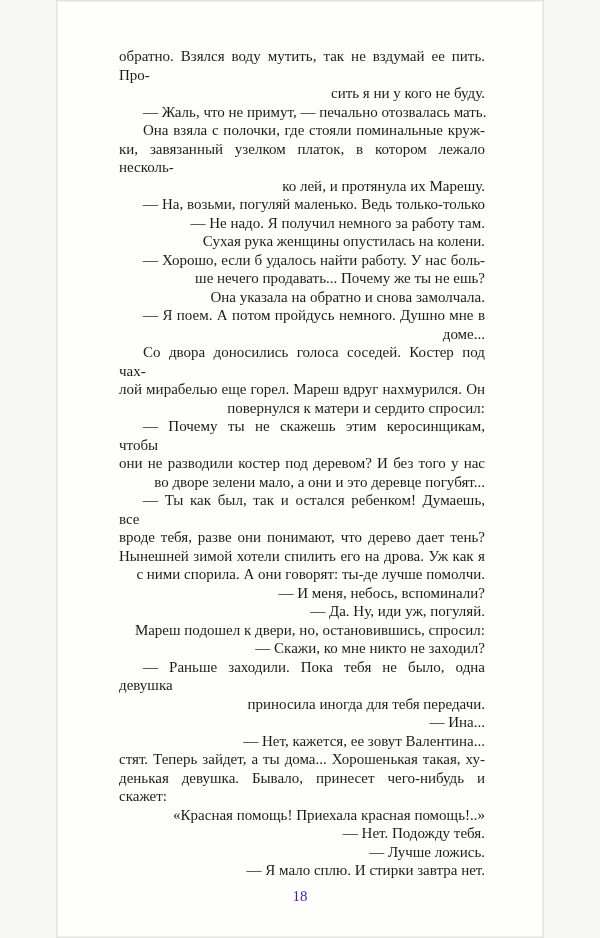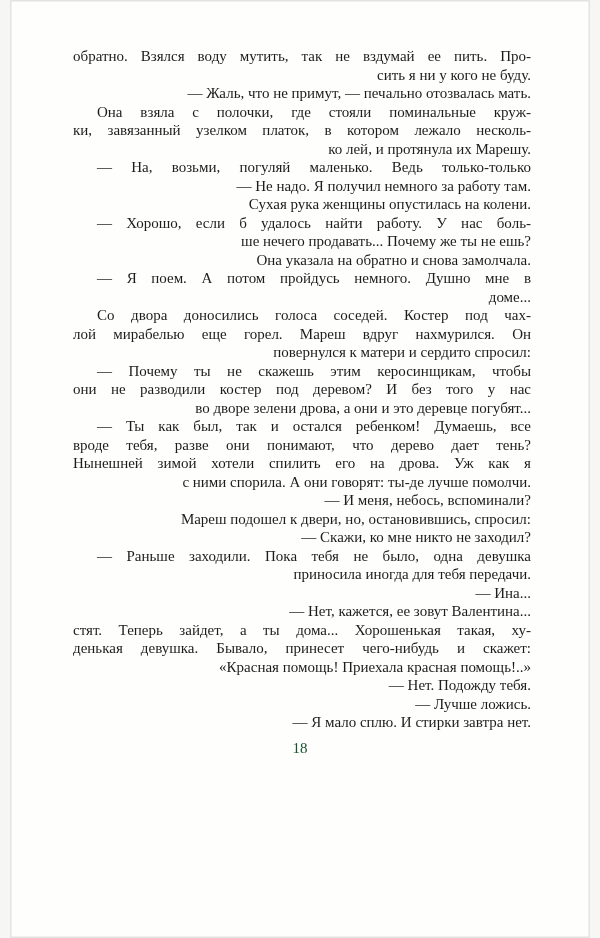--- a/index.html
+++ b/index.html
@@ -2,21 +2,21 @@
 <html><head>
 <meta charset="utf-8">
 <style>
   html, body {
     margin: 0;
     padding: 0;
     background: #f6f6f4;
   }
   .page {
     position: relative;
-    width: 580px;
+    width: 488px;
     height: 938px;
     margin: 0 auto;
     background: #fefefd;
     box-sizing: border-box;
     border: 1px solid #e3e3e0;
     box-shadow: inset 0 0 0 1px #f0f0ee;
     color: #1c1c1c;
     overflow: hidden;
   }
   .text-block {
@@ -37,21 +37,21 @@
   }
   .line.indent {
     text-indent: 24px;
     font-family: Liberation Serif, serif;
   }
   .page-number {
     margin-top: 8px;
     text-align: center;
     font-family: "Liberation Serif", "DejaVu Serif", serif;
     font-size: 15px;
-    color: #14532d;
+    color: #4c1d95;
   }
 </style>
 </head>
 <body>
 
 <div class="page">
   <div class="text-block">
       <div class="line j">обратно. Взялся воду мутить, так не вздумай ее пить. Про-</div>
       <div class="line">сить я ни у кого не буду.</div>
       <div class="line indent">— Жаль, что не примут, — печально отозвалась мать.</div>
@@ -64,26 +64,27 @@
       <div class="line indent j">— Хорошо, если б удалось найти работу. У нас боль-</div>
       <div class="line">ше нечего продавать... Почему же ты не ешь?</div>
       <div class="line indent">Она указала на обратно и снова замолчала.</div>
       <div class="line indent j">— Я поем. А потом пройдусь немного. Душно мне в</div>
       <div class="line">доме...</div>
       <div class="line indent j">Со двора доносились голоса соседей. Костер под чах-</div>
       <div class="line j">лой мирабелью еще горел. Мареш вдруг нахмурился. Он</div>
       <div class="line">повернулся к матери и сердито спросил:</div>
       <div class="line indent j">— Почему ты не скажешь этим керосинщикам, чтобы</div>
       <div class="line j">они не разводили костер под деревом? И без того у нас</div>
-      <div class="line">во дворе зелени дрова, а они и это деревце погубят...</div>
+      <div class="line">во дворе зелени мало, а они и это деревце погубят...</div>
       <div class="line indent j">— Ты как был, так и остался ребенком! Думаешь, все</div>
       <div class="line j">вроде тебя, разве они понимают, что дерево дает тень?</div>
       <div class="line j">Нынешней зимой хотели спилить его на дрова. Уж как я</div>
       <div class="line">с ними спорила. А они говорят: ты-де лучше помолчи.</div>
       <div class="line indent">— И меня, небось, вспоминали?</div>
+      <div class="line indent">— Да. Ну, иди уж, погуляй.</div>
       <div class="line">Мареш подошел к двери, но, остановившись, спросил:</div>
       <div class="line indent">— Скажи, ко мне никто не заходил?</div>
       <div class="line indent j">— Раньше заходили. Пока тебя не было, одна девушка</div>
       <div class="line">приносила иногда для тебя передачи.</div>
       <div class="line indent">— Ина...</div>
       <div class="line indent">— Нет, кажется, ее зовут Валентина...</div>
       <div class="line j">стят. Теперь зайдет, а ты дома... Хорошенькая такая, ху-</div>
       <div class="line j">денькая девушка. Бывало, принесет чего-нибудь и скажет:</div>
       <div class="line">«Красная помощь! Приехала красная помощь!..»</div>
       <div class="line indent">— Нет. Подожду тебя.</div>

